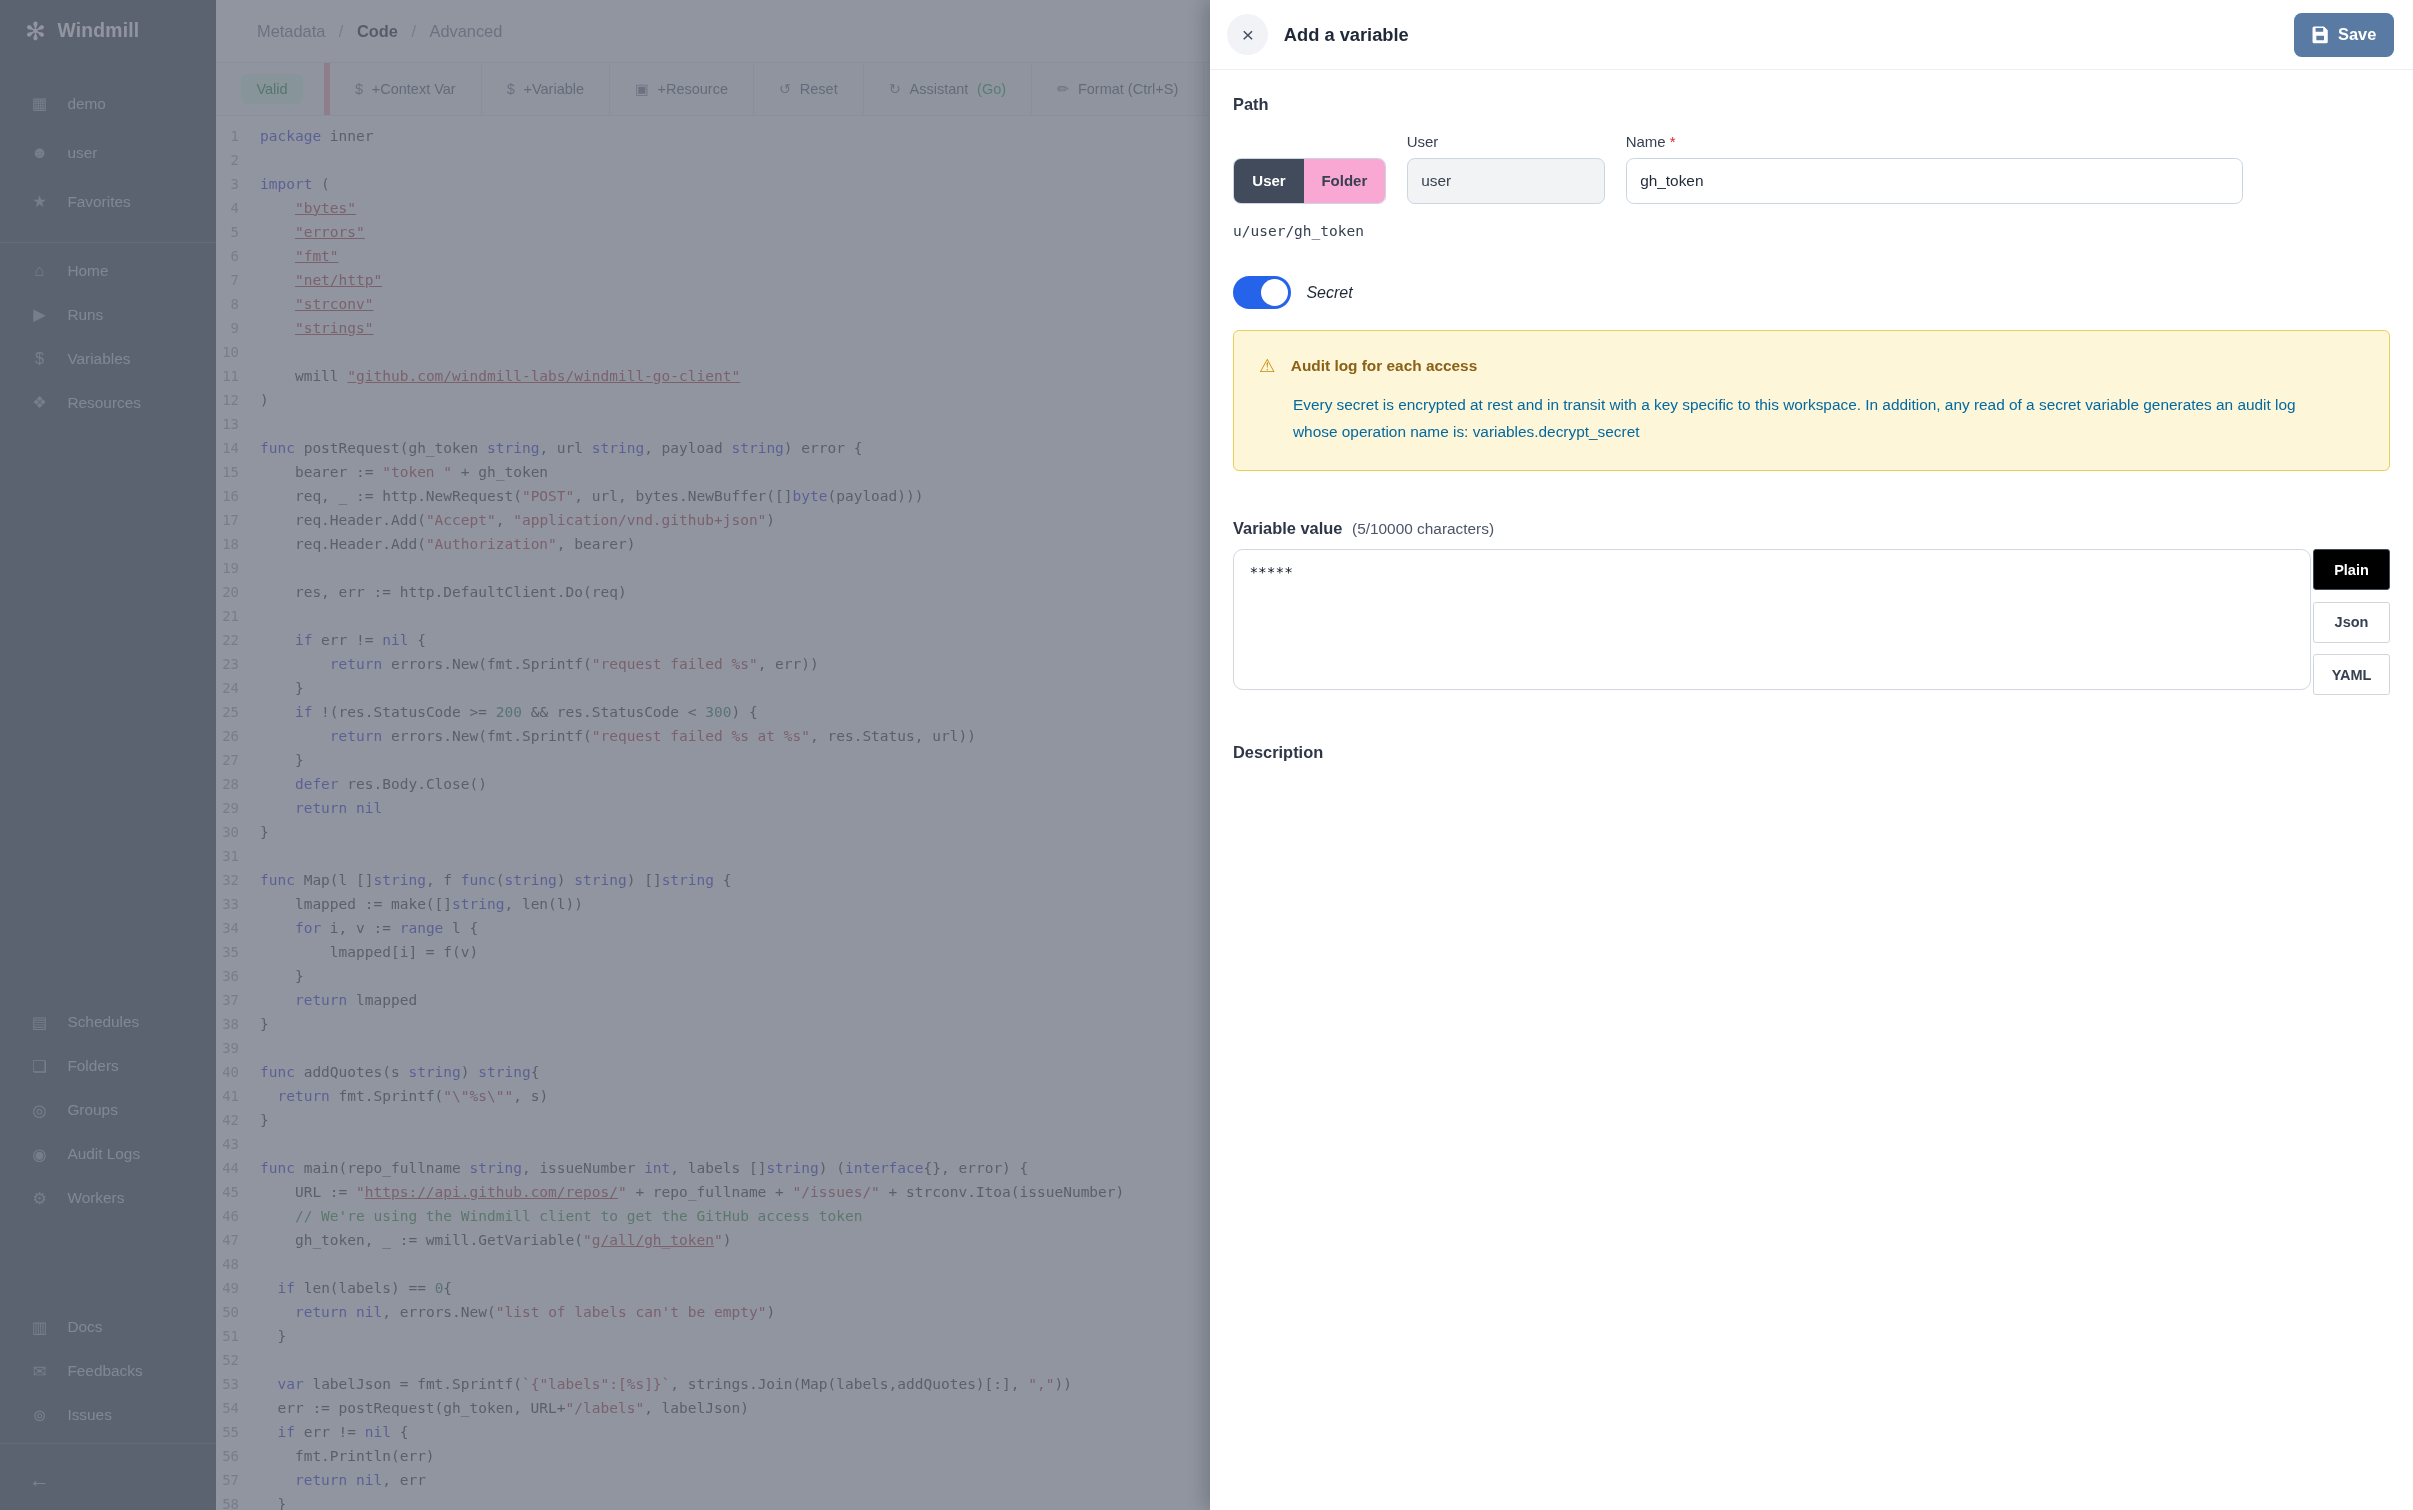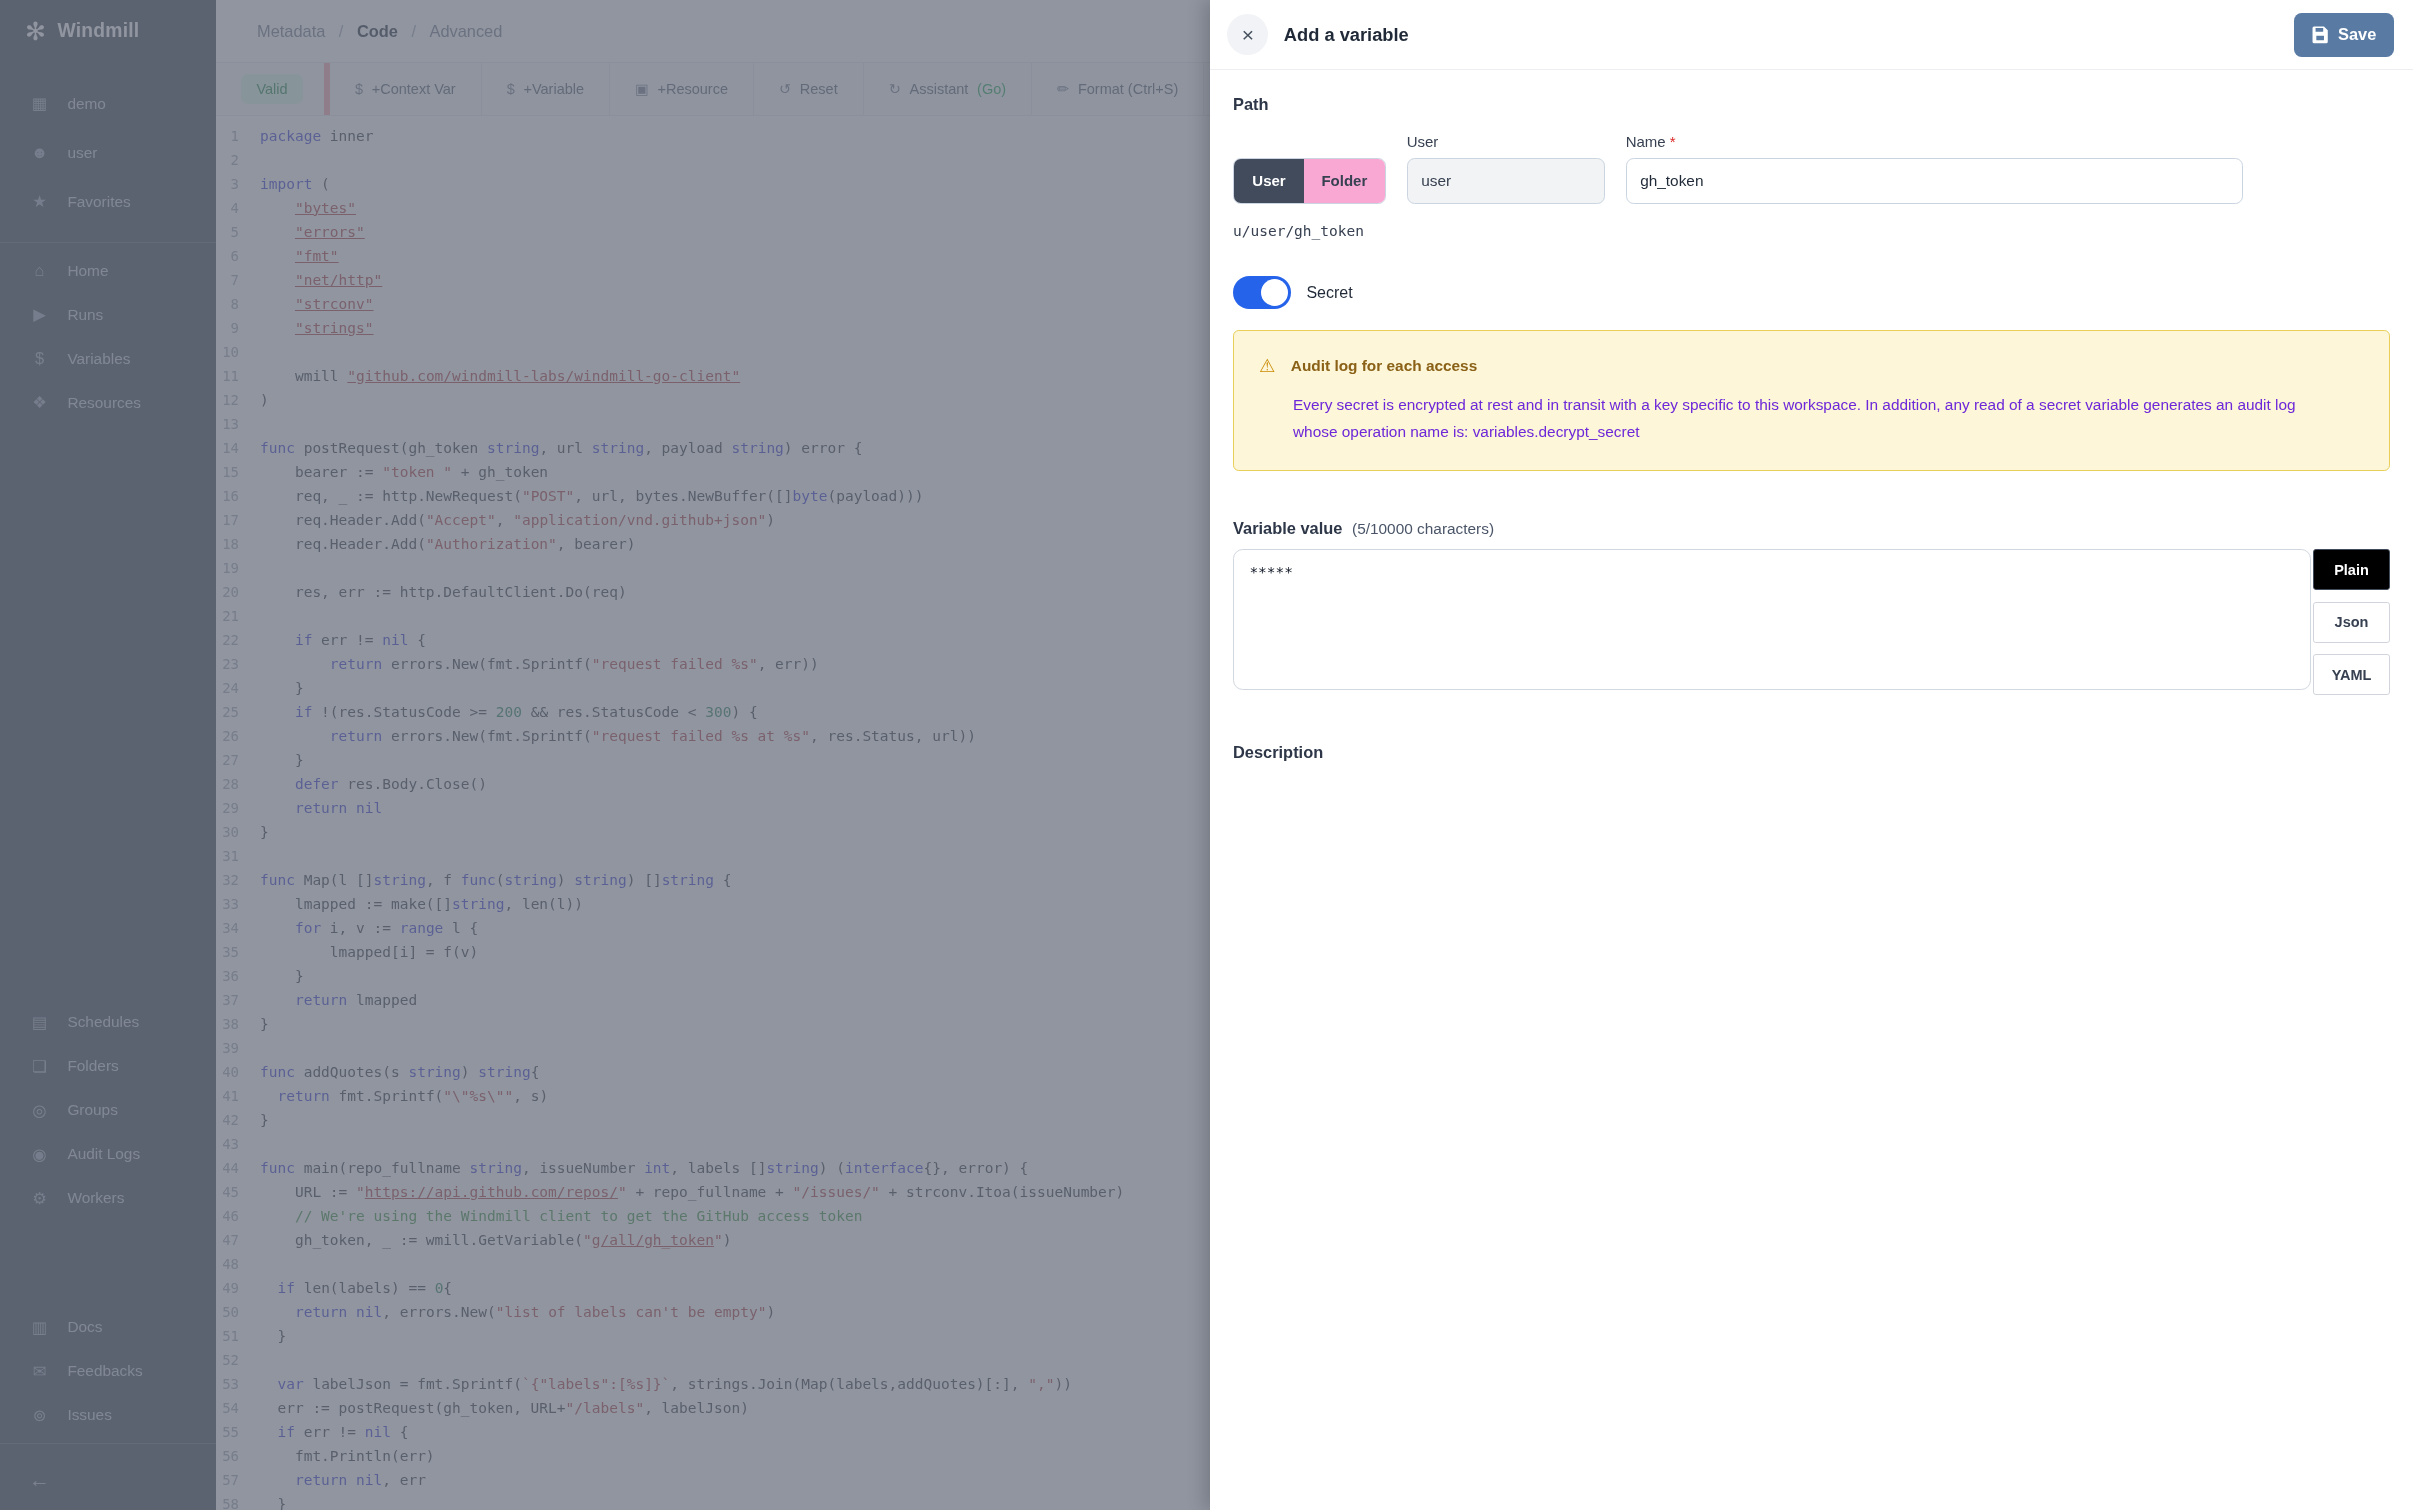--- a/index.html
+++ b/index.html
@@ -72,27 +72,27 @@
   .req { color:#dc2626; }
   .tinput { height:46px; border:1px solid #cbd5e1; border-radius:7.7px; font-size:15.4px; color:#1f2937; padding:0 13.5px; font-family:"Liberation Sans", sans-serif; }
   .tinput:disabled { background:#f1f3f5; color:#374151; }
   .w-user { width:198px; }
   .w-name { width:617px; }
   .mono-path { margin-top:19.3px; font-family:"DejaVu Sans Mono", monospace; font-size:14.5px; color:#374151; }
 
   .secret-row { display:flex; align-items:center; gap:15.4px; margin-top:37px; }
   .toggle { width:58px; height:33px; border-radius:16.4px; background:#2563eb; position:relative; cursor:pointer; }
   .toggle .knob { position:absolute; top:2.9px; right:2.9px; width:27px; height:27px; border-radius:50%; background:#fff; }
-  .secret-label { font-size:16px; color:#1f2937; }
+  .secret-label { font-size:16px; color:#1f2937;font-style:italic; }
 
   .warnbox { margin-top:21px; background:#fdf6d8; border:1px solid #e8cf58; border-radius:5.8px; padding:23px 25px; }
   .warn-title-row { display:flex; gap:15.4px; align-items:flex-start; }
   .warn-ic { color:#ca8a04; font-size:18.3px; line-height:23px; }
   .warn-title { font-size:15.4px; font-weight:bold; color:#8a6116; line-height:23px; }
-  .warn-body { margin:13.5px 0 1.9px 34px; font-size:15.4px; color:#6d28d9; line-height:27px; max-width:1043px; }
+  .warn-body { margin:13.5px 0 1.9px 34px; font-size:15.4px; color:#0369a1; line-height:27px; max-width:1043px; }
 
   .vv-heading { margin-top:48px; display:flex; align-items:baseline; gap:9.7px; }
   .vv-counter { font-size:15.4px; color:#4a5568; font-weight:normal; }
   .vv-row { display:flex; margin-top:11.6px; align-items:flex-start; }
   .vv-textarea { flex:1; height:141px; border:1px solid #d2d8df; border-radius:9.7px; resize:none; padding:13.5px 15.4px; font-family:"DejaVu Sans Mono", monospace; font-size:14.5px; color:#111827; }
   .fmt-col { width:77px; margin-left:1.9px; display:flex; flex-direction:column; gap:11.6px; }
   .fmt-btn { height:41px; display:flex; align-items:center; justify-content:center; font-size:14.5px; font-weight:bold; color:#374151; background:#fff; border:1px solid #d1d5db; border-radius:2.9px; cursor:pointer; }
   .fmt-btn.active { background:#000000; color:#fff; border-color:#414b5c; }
 
   .desc-heading { margin-top:48px; }

